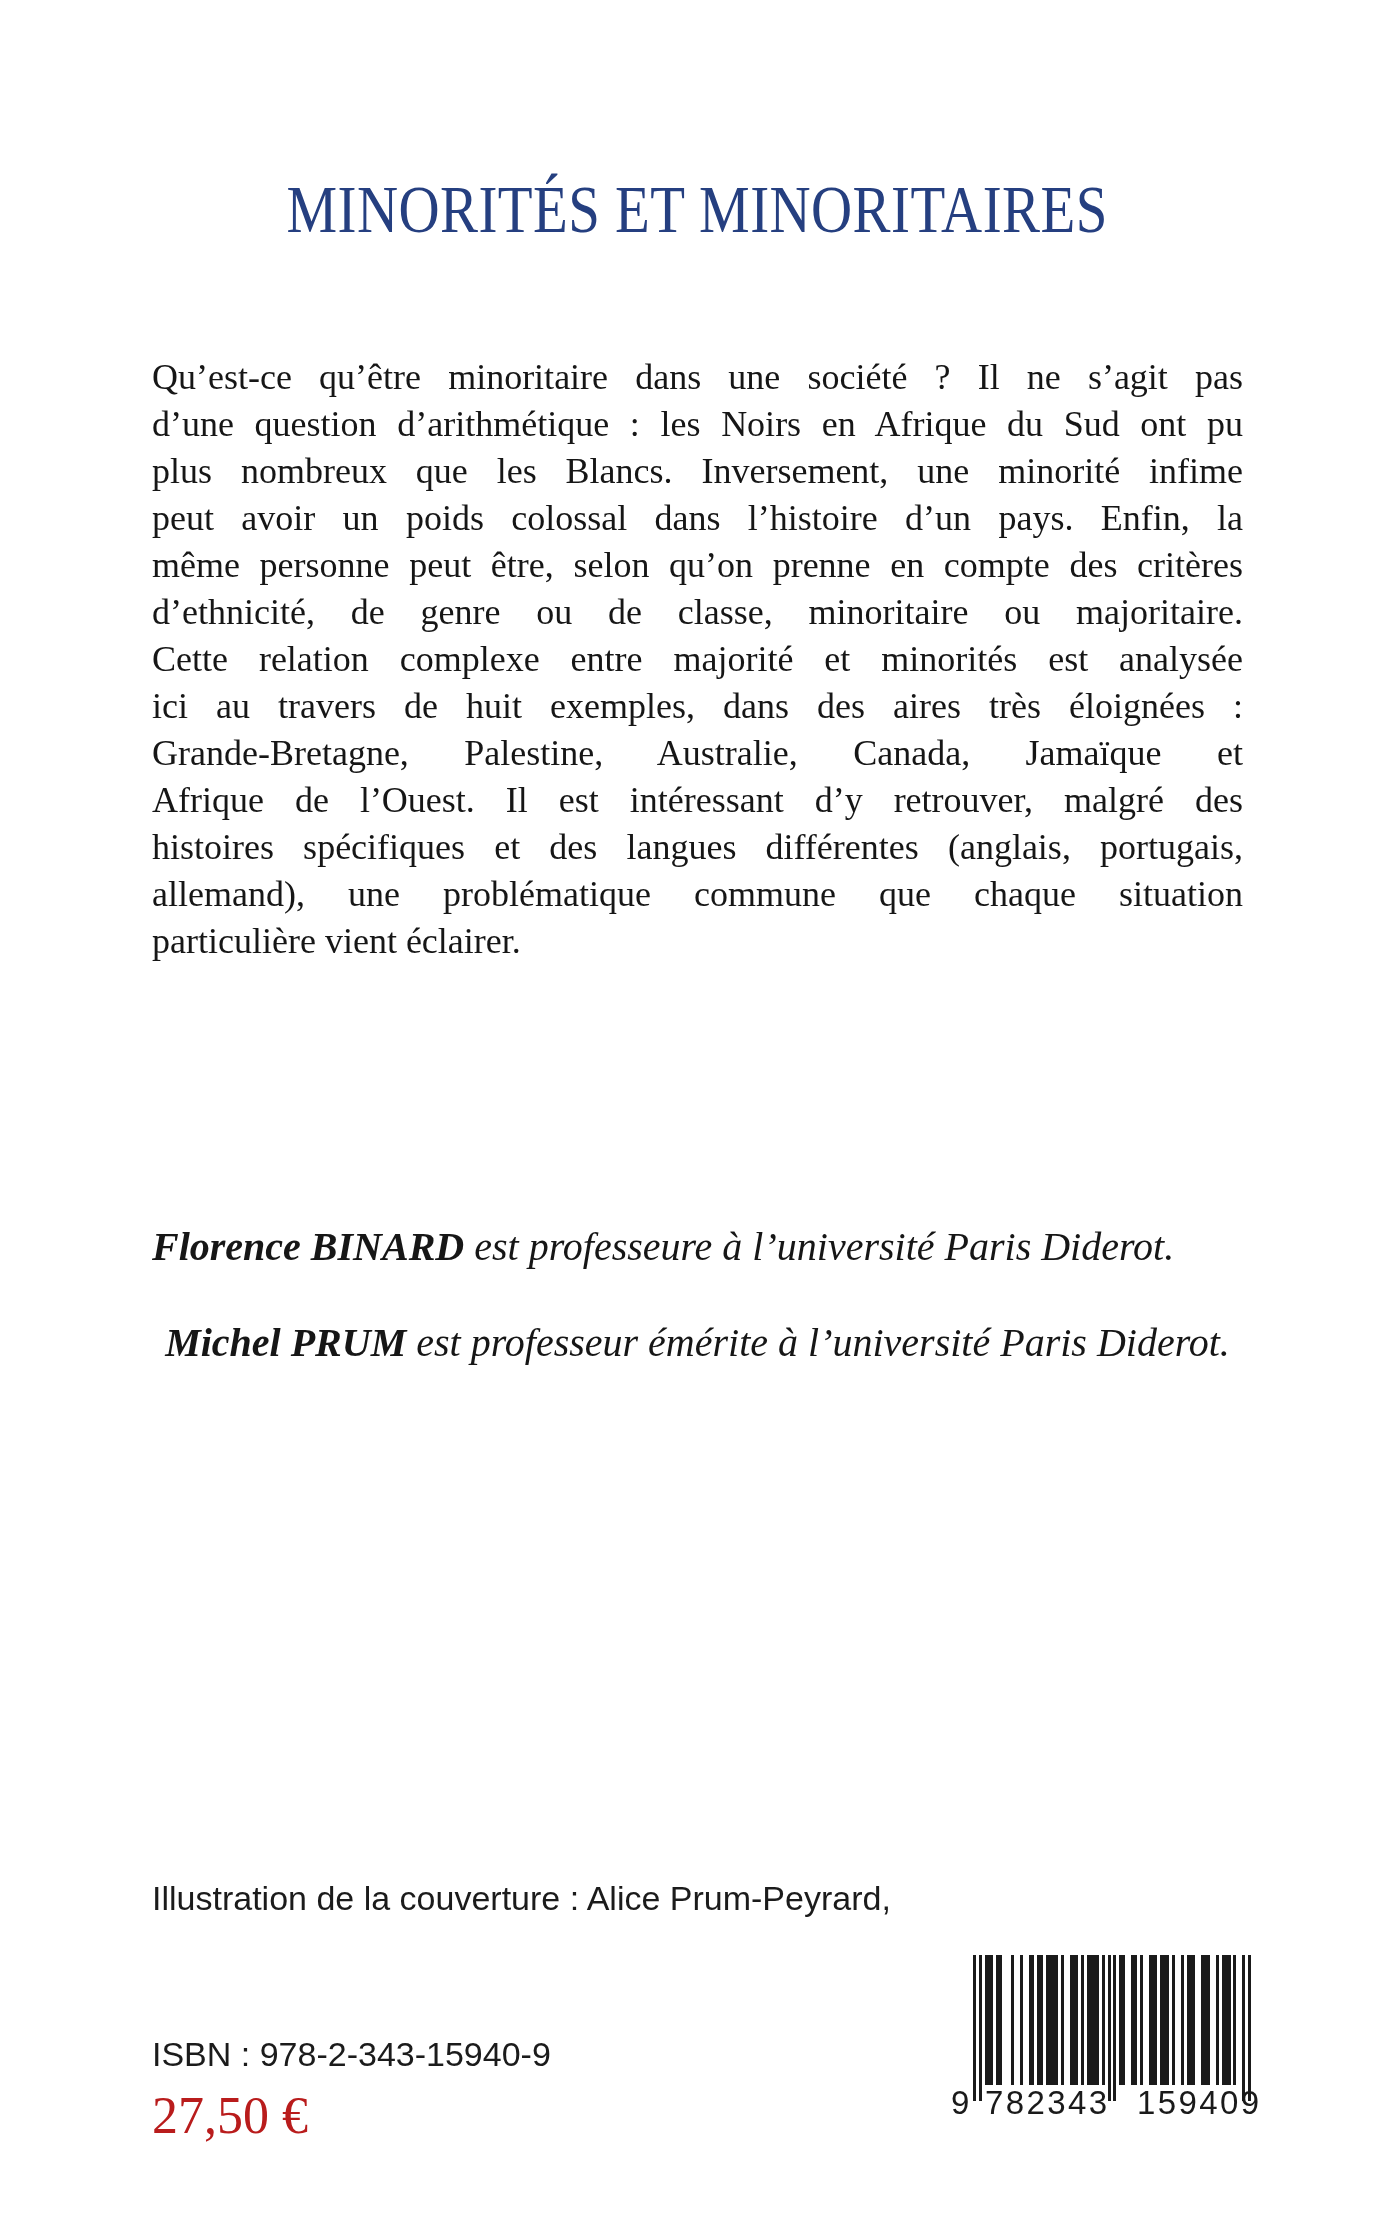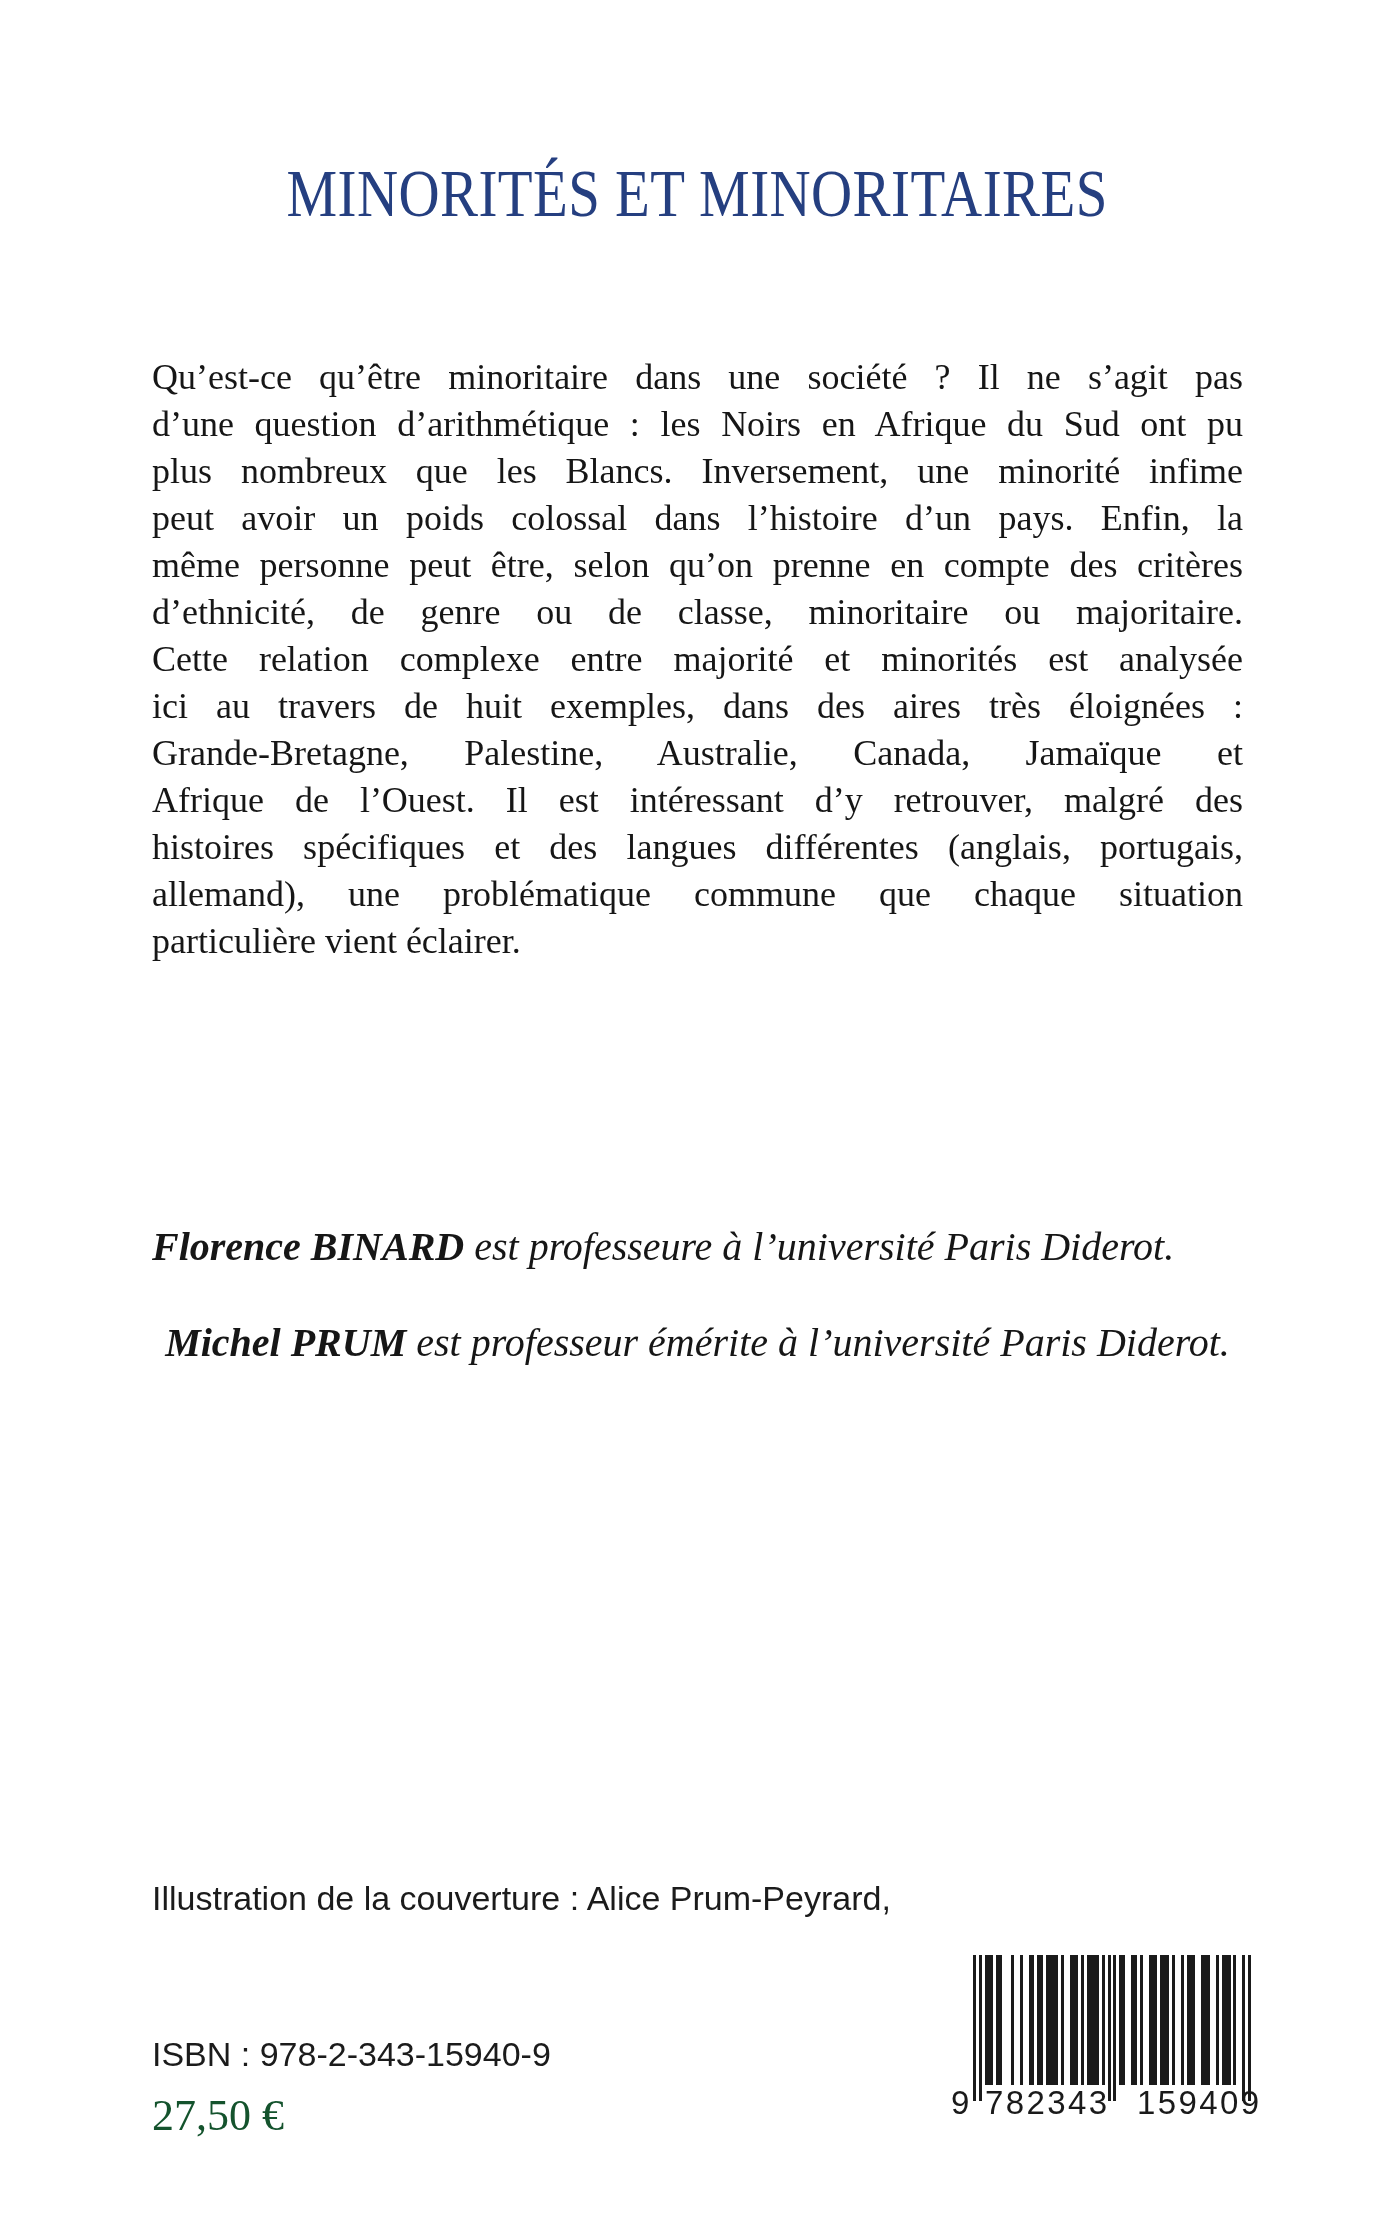--- a/index.html
+++ b/index.html
@@ -9,21 +9,21 @@
     height: 2231px;
     background: #ffffff;
     overflow: hidden;
     font-family: "Liberation Serif", "DejaVu Serif", serif;
     color: #161616;
   }
 
   
   .title-wrap {
     position: absolute;
-    top: 160px;
+    top: 176px;
     left: 152px;
     width: 1091px;
     text-align: center;
     line-height: 1;
   }
   .title-text {
     display: inline-block;
     font-size: 67px;
     font-weight: normal;
     letter-spacing: 0.5px;
@@ -85,23 +85,23 @@
     font-size: 34px;
     line-height: 40px;
     color: #1b1b1b;
   }
 
   
   .price {
     position: absolute;
     top: 2092px;
     left: 152px;
-    font-size: 44px;
+    font-size: 52px;
     line-height: 47px;
-    color: #14532d;
+    color: #b91c1c;
   }
 
   
   .barcode {
     position: absolute;
     left: 973px;
     top: 1955px;
     width: 278px;
     height: 160px;
   }

